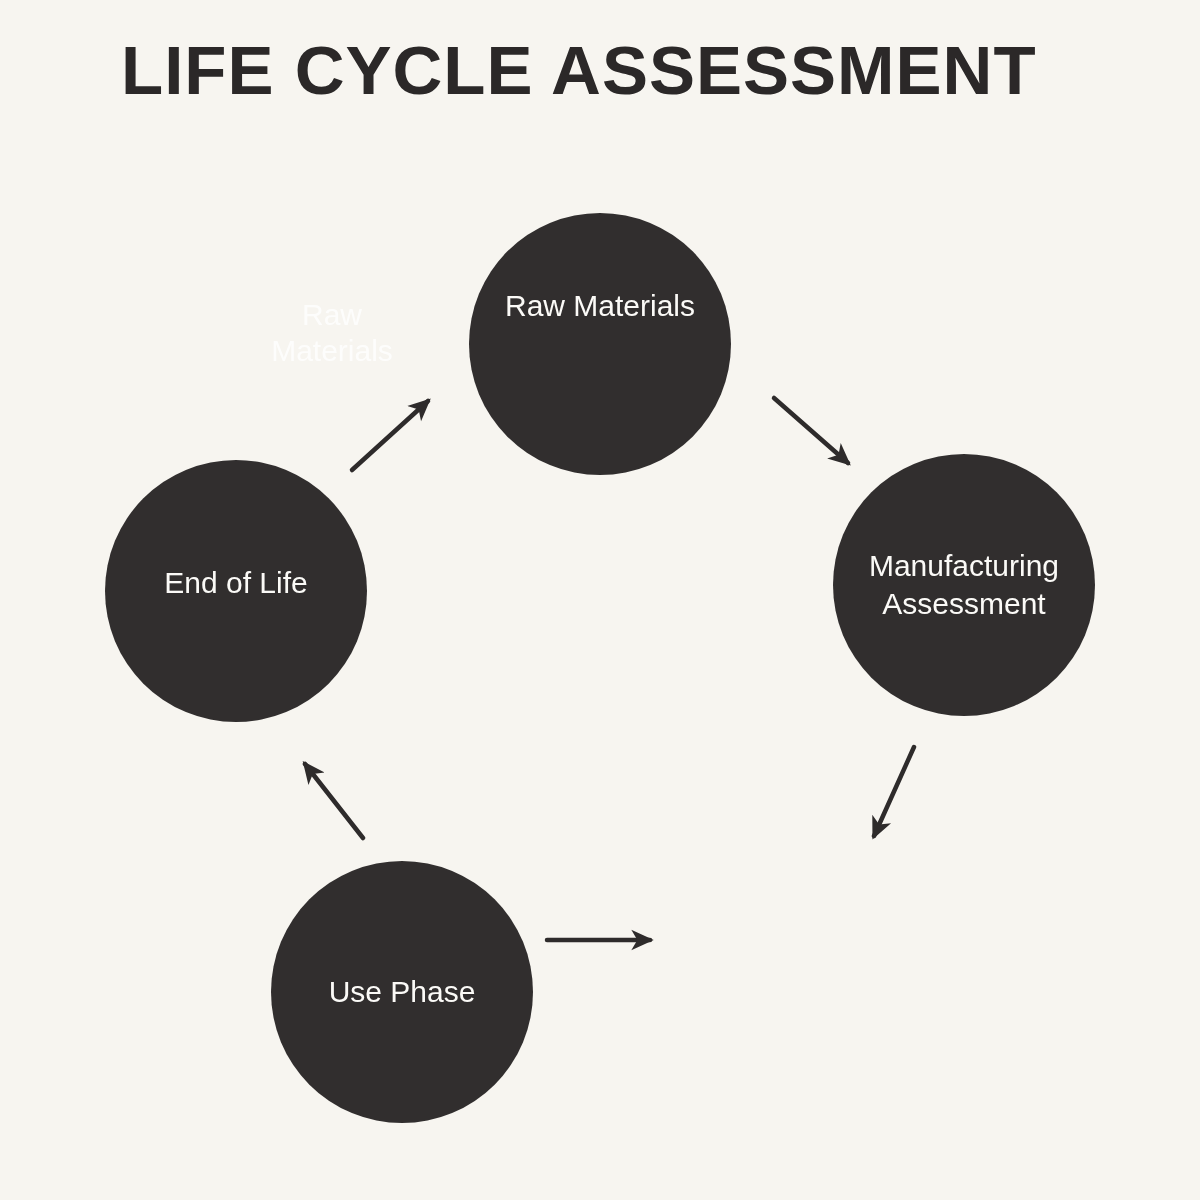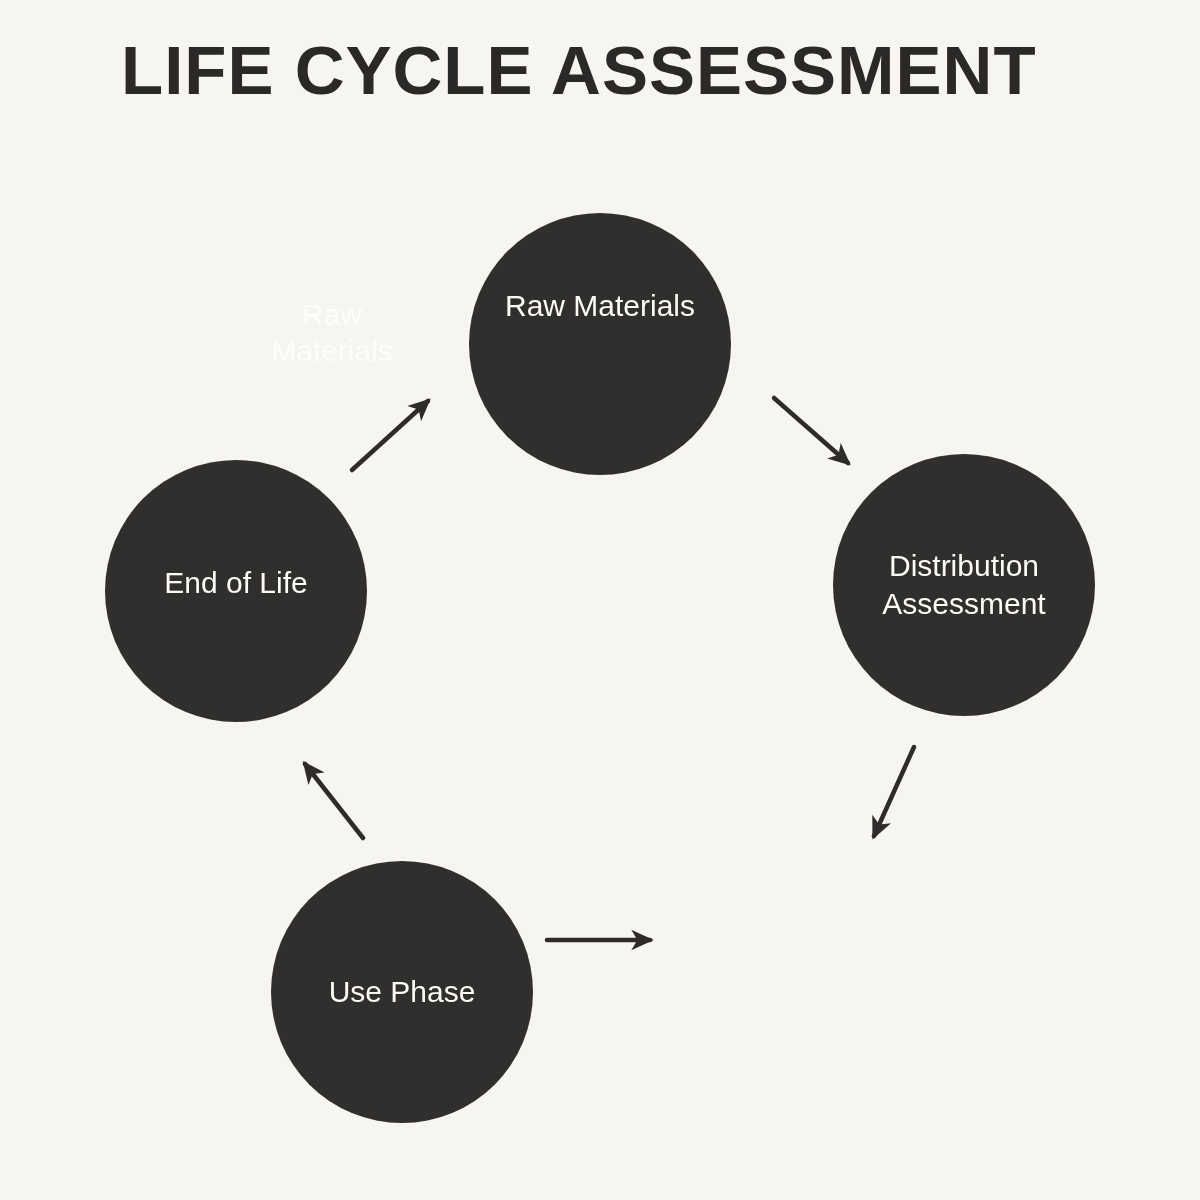--- a/index.html
+++ b/index.html
@@ -92,21 +92,21 @@
     <line x1="914" y1="747" x2="874" y2="836" stroke="#2e2b2b" stroke-width="4.5" stroke-linecap="round" marker-end="url(#arrowhead)"></line>
     <line x1="547" y1="940" x2="650" y2="940" stroke="#2e2b2b" stroke-width="4.5" stroke-linecap="round" marker-end="url(#arrowhead)"></line>
     <line x1="363" y1="838" x2="305" y2="764" stroke="#2e2b2b" stroke-width="4.5" stroke-linecap="round" marker-end="url(#arrowhead)"></line>
   </svg>
 
   <div class="node node-raw">
     <span class="label">Raw Materials</span>
   </div>
 
   <div class="node node-manufacturing">
-    <span class="label">Distribution Assessment</span>
+    <span class="label">Manufacturing Assessment</span>
   </div>
 
 
   <div class="node node-end-of-life">
     <span class="label">End of Life</span>
   </div>
 
   <div class="node node-use-phase">
     <span class="label">Use Phase</span>
   </div>

